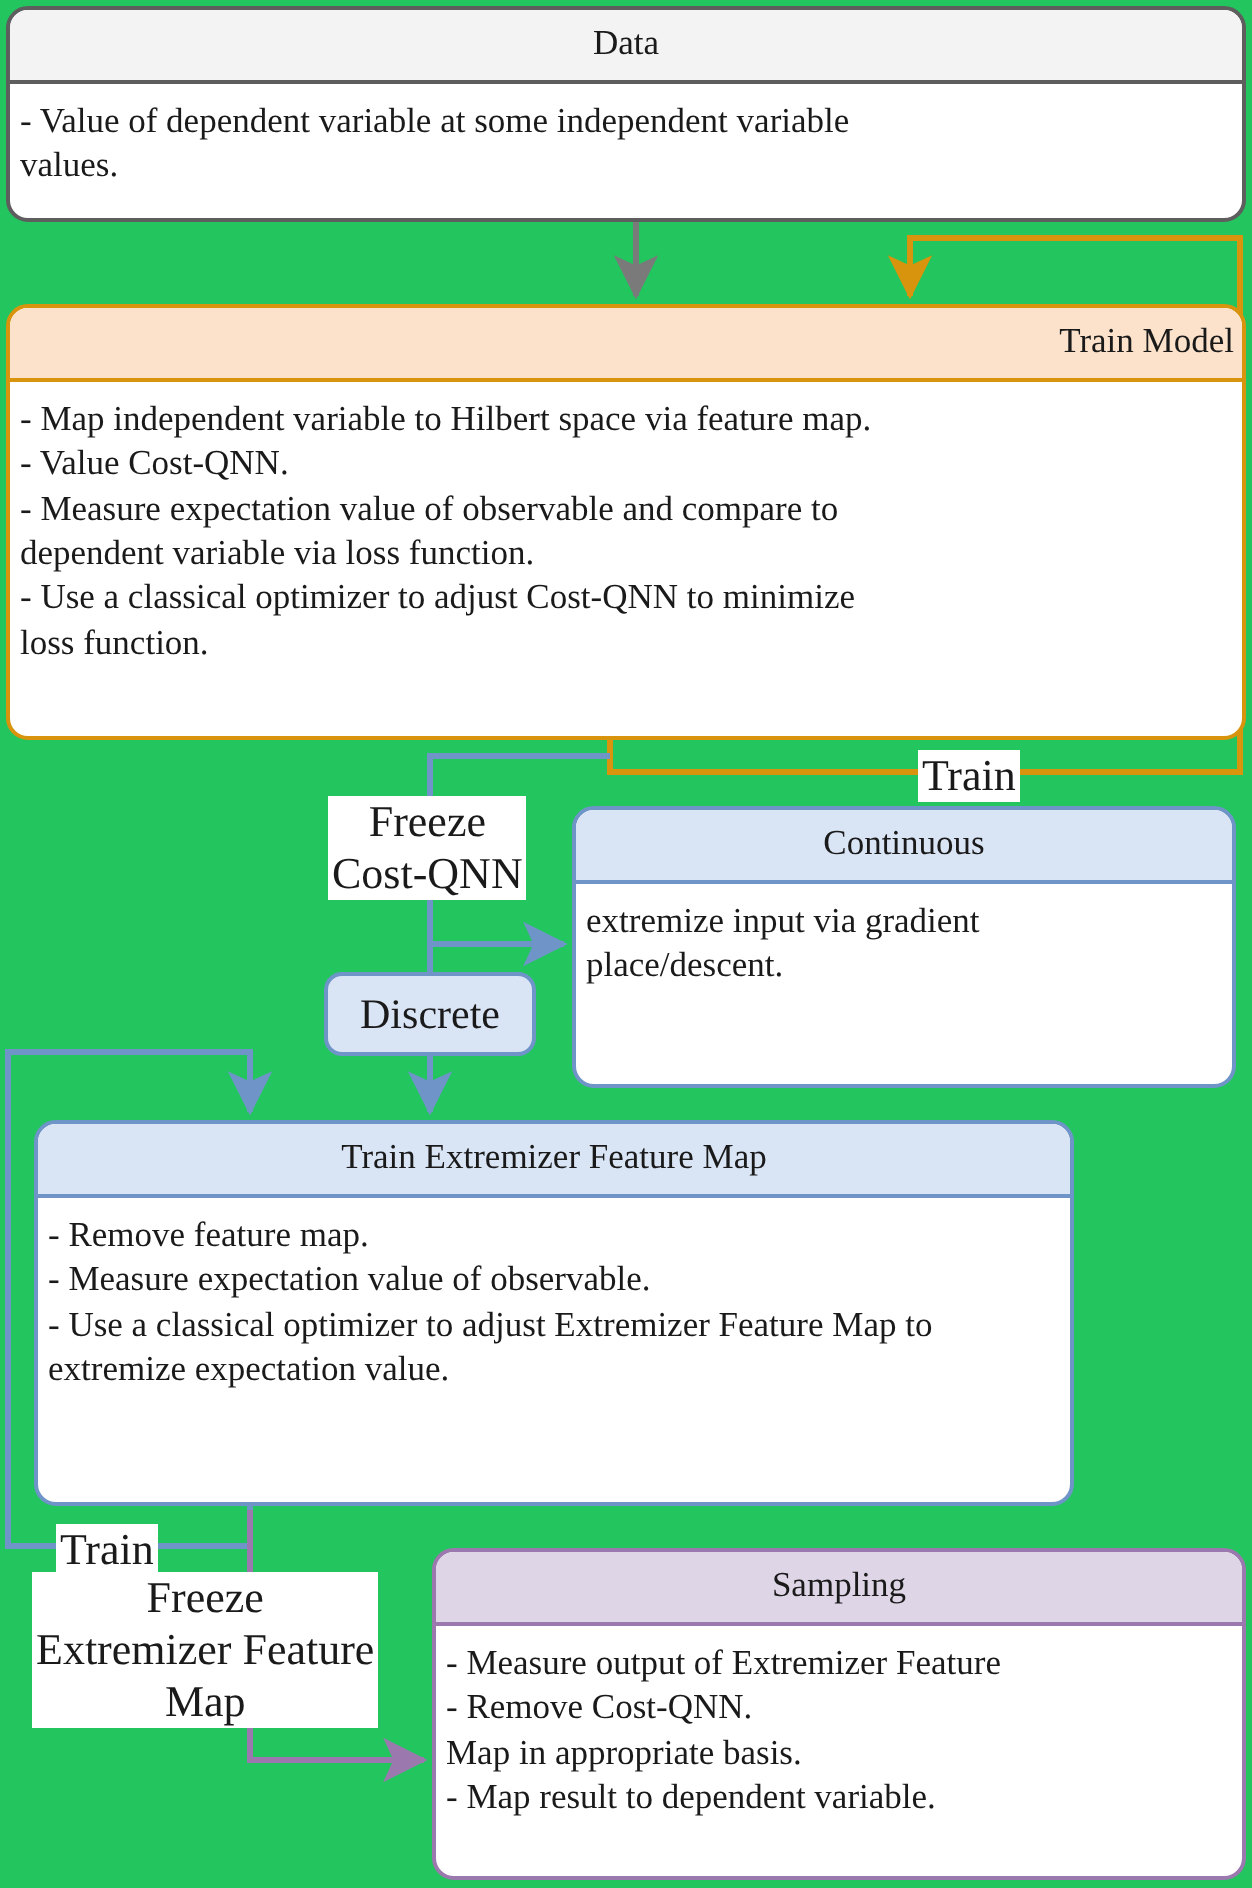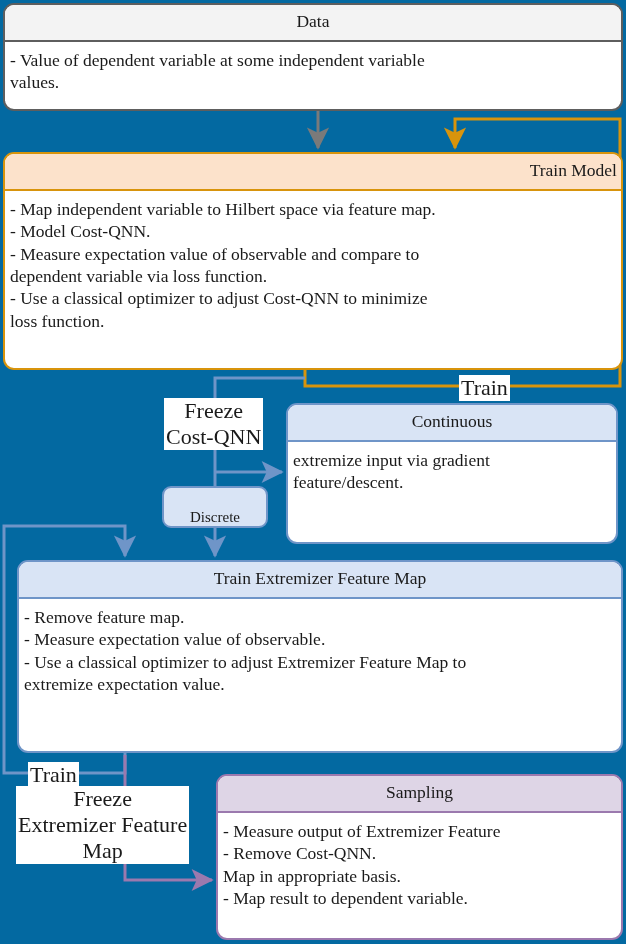--- a/index.html
+++ b/index.html
@@ -4,21 +4,21 @@
 <style>
   html, body {
     margin: 0;
     padding: 0;
     background: #ffffff;
   }
   #canvas {
     position: relative;
     width: 626px;
     height: 944px;
-    background: #0369a1;
+    background: #22c55e;
     font-family: "Liberation Serif", "DejaVu Serif", serif;
     overflow: hidden;
   }
   svg.wires {
     position: absolute;
     left: 0; top: 0;
     width: 626px;
     height: 944px;
     pointer-events: none;
   }
@@ -63,45 +63,45 @@
   .theme-purple { border-color: #9B79AE; }
   .theme-purple .hdr { background: #DED5E6; border-bottom-color: #9B79AE; color: #1a1a1a; }
 
   
   .node-plain {
     position: absolute;
     box-sizing: border-box;
     border: 2.5px solid #6F95C8;
     border-radius: 9px;
     background: #D9E4F5;
-    font-size: 15px;
+    font-size: 21px;
     color: #1a1a1a;
     display: flex;
-    align-items: flex-end;
+    align-items: center;
     justify-content: center;
   }
 
   
   .elabel {
     position: absolute;
     font-size: 22px;
     line-height: 1.18;
     color: #1a1a1a;
     background: #ffffff;
     text-align: center;
     white-space: pre;
     padding: 0 2px;
   }
 
   
   #data-box        { left: 3px;   top: 3px;   width: 620px; height: 108px; }
   #train-model-box { left: 3px;   top: 152px; width: 620px; height: 218px; }
   #continuous-box  { left: 286px; top: 403px; width: 332px; height: 141px; }
   #discrete-node   { left: 162px; top: 486px; width: 106px; height: 42px; }
-  #train-ext-box   { left: 17px;  top: 560px; width: 606px; height: 193px; }
+  #train-ext-box   { left: 17px;  top: 560px; width: 520px; height: 193px; }
   #sampling-box    { left: 216px; top: 774px; width: 407px; height: 166px; }
 
   #label-train-top     { left: 459px; top: 375px; }
   #label-freeze-cost   { left: 164px; top: 398px; }
   #label-train-bottom  { left: 28px;  top: 762px; }
   #label-freeze-extmap { left: 16px;  top: 786px; }
 </style>
 </head>
 <body>
 
@@ -143,33 +143,33 @@
     <div class="body">
       <span class="ln">- Value of dependent variable at some independent variable</span>
       <span class="ln">values.</span>
     </div>
   </div>
 
   <div id="train-model-box" class="box theme-orange">
     <div class="hdr">Train Model</div>
     <div class="body">
       <span class="ln">- Map independent variable to Hilbert space via feature map.</span>
-      <span class="ln">- Model Cost-QNN.</span>
+      <span class="ln">- Value Cost-QNN.</span>
       <span class="ln">- Measure expectation value of observable and compare to</span>
       <span class="ln">dependent variable via loss function.</span>
       <span class="ln">- Use a classical optimizer to adjust Cost-QNN to minimize</span>
       <span class="ln">loss function.</span>
     </div>
   </div>
 
   <div id="continuous-box" class="box theme-blue">
     <div class="hdr">Continuous</div>
     <div class="body">
       <span class="ln">extremize input via gradient</span>
-      <span class="ln">feature/descent.</span>
+      <span class="ln">place/descent.</span>
     </div>
   </div>
 
   <div id="discrete-node" class="node-plain">
     <span>Discrete</span>
   </div>
 
   <div id="train-ext-box" class="box theme-blue">
     <div class="hdr">Train Extremizer Feature Map</div>
     <div class="body">

